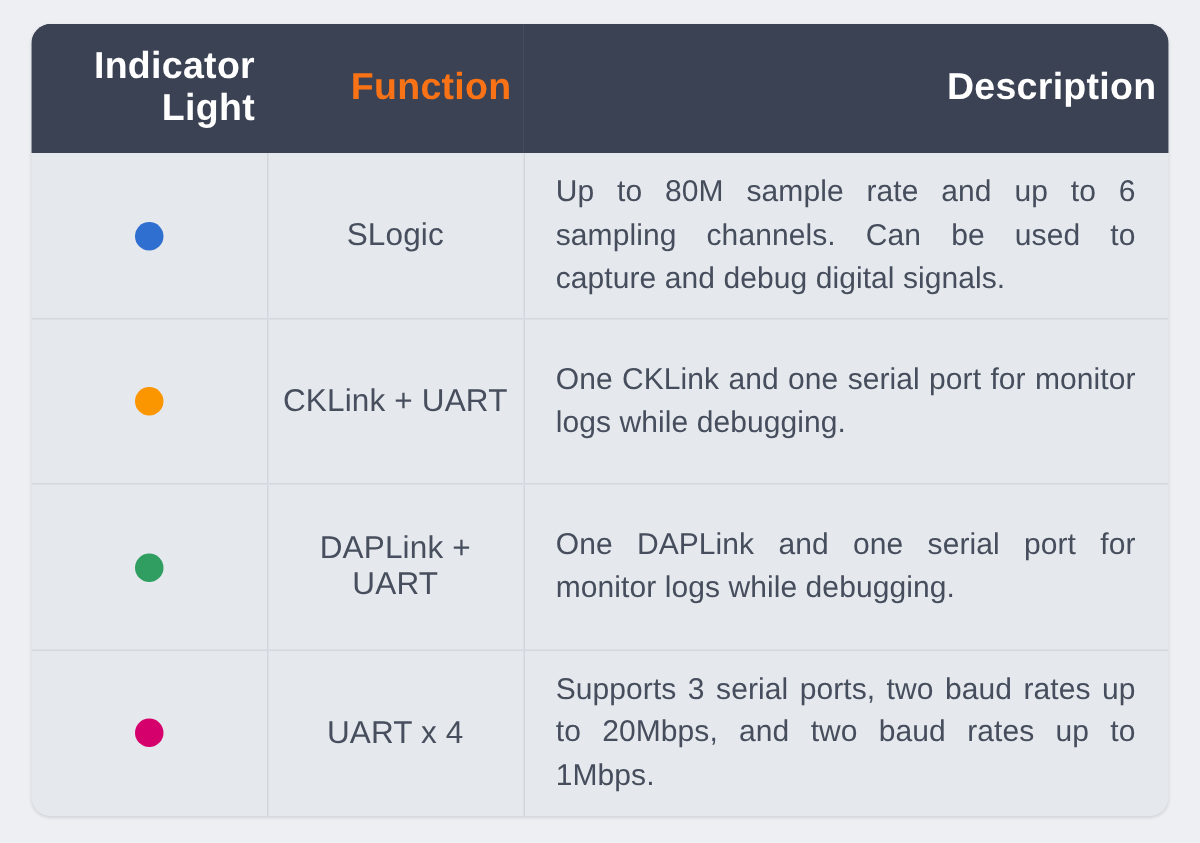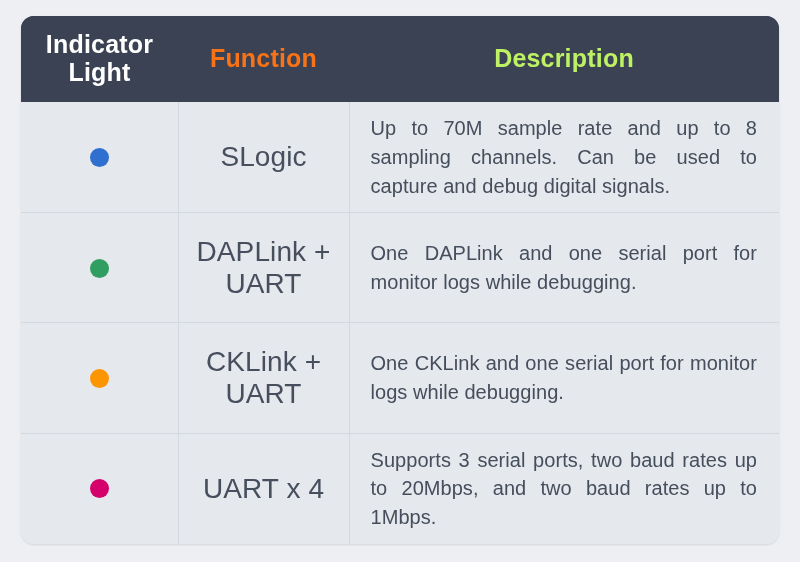--- a/index.html
+++ b/index.html
@@ -44,21 +44,21 @@
     background: #3b4253;
   }
 
   thead th {
     background: #3b4253;
     color: #ffffff;
     font-size: 25px;
     font-weight: 700;
     letter-spacing: 0.2px;
     line-height: 1.12;
-    text-align: center;
+    text-align: right;
     padding: 14px 8px 16px 8px;
     height: 80px;
     box-sizing: border-box;
     vertical-align: middle;
   }
 
   col.c-light  { width: 157px; }
   col.c-func   { width: 171px; }
   col.c-desc   { width: 430px; }
 
@@ -89,21 +89,21 @@
     display: inline-block;
     width: 19px;
     height: 19px;
     border-radius: 50%;
     vertical-align: middle;
   }
 
   tbody td.cell-func {
     text-align: center;
     color: #474f5e;
-    font-size: 28px;
+    font-size: 21px;
     font-weight: 400;
     letter-spacing: 0.1px;
     padding-left: 6px;
     padding-right: 6px;
   }
 
   tbody td.cell-desc {
     color: #464e5d;
     font-size: 20px;
     font-weight: 400;
@@ -122,44 +122,44 @@
     <table class="indicator-table">
       <colgroup>
         <col class="c-light">
         <col class="c-func">
         <col class="c-desc">
       </colgroup>
       <thead>
         <tr>
           <th style="background: rgb(59, 66, 83); color: rgb(255, 255, 255);">Indicator Light</th>
           <th style="background: rgb(59, 66, 83); color: #f97316;">Function</th>
-          <th style="background: rgb(59, 66, 83); color: #bef264;">Description</th>
+          <th style="background: rgb(59, 66, 83); color: #ffffff;">Description</th>
         </tr>
       </thead>
       <tbody>
         <tr style="background: rgb(229, 232, 236);">
           <td class="cell-light" style="border-right-color: rgb(211, 216, 223);">
             <span class="dot" style="background: rgb(47, 111, 208);"></span>
           </td>
           <td class="cell-func" style="border-right-color: rgb(211, 216, 223);">SLogic</td>
-          <td class="cell-desc">Up to 70M sample rate and up to 8 sampling channels. Can be used to capture and debug digital signals.</td>
+          <td class="cell-desc">Up to 80M sample rate and up to 6 sampling channels. Can be used to capture and debug digital signals.</td>
+        </tr>
+        <tr style="background: rgb(229, 232, 236);">
+          <td class="cell-light" style="border-right-color: rgb(211, 216, 223); border-top-color: rgb(211, 216, 223);">
+            <span class="dot" style="background: rgb(251, 149, 0);"></span>
+          </td>
+          <td class="cell-func" style="border-right-color: rgb(211, 216, 223); border-top-color: rgb(211, 216, 223);">CKLink + UART</td>
+          <td class="cell-desc" style="border-top-color: rgb(211, 216, 223);">One CKLink and one serial port for monitor logs while debugging.</td>
         </tr>
         <tr style="background: rgb(229, 232, 236);">
           <td class="cell-light" style="border-right-color: rgb(211, 216, 223); border-top-color: rgb(211, 216, 223);">
             <span class="dot" style="background: rgb(47, 158, 96);"></span>
           </td>
           <td class="cell-func" style="border-right-color: rgb(211, 216, 223); border-top-color: rgb(211, 216, 223);">DAPLink + UART</td>
           <td class="cell-desc" style="border-top-color: rgb(211, 216, 223);">One DAPLink and one serial port for monitor logs while debugging.</td>
-        </tr>
-        <tr style="background: rgb(229, 232, 236);">
-          <td class="cell-light" style="border-right-color: rgb(211, 216, 223); border-top-color: rgb(211, 216, 223);">
-            <span class="dot" style="background: rgb(251, 149, 0);"></span>
-          </td>
-          <td class="cell-func" style="border-right-color: rgb(211, 216, 223); border-top-color: rgb(211, 216, 223);">CKLink + UART</td>
-          <td class="cell-desc" style="border-top-color: rgb(211, 216, 223);">One CKLink and one serial port for monitor logs while debugging.</td>
         </tr>
         <tr style="background: rgb(229, 232, 236);">
           <td class="cell-light" style="border-right-color: rgb(211, 216, 223); border-top-color: rgb(211, 216, 223);">
             <span class="dot" style="background: rgb(214, 0, 109);"></span>
           </td>
           <td class="cell-func" style="border-right-color: rgb(211, 216, 223); border-top-color: rgb(211, 216, 223);">UART x 4</td>
           <td class="cell-desc" style="border-top-color: rgb(211, 216, 223);">Supports 3 serial ports, two baud rates up to 20Mbps, and two baud rates up to 1Mbps.</td>
         </tr>
       </tbody>
     </table>

